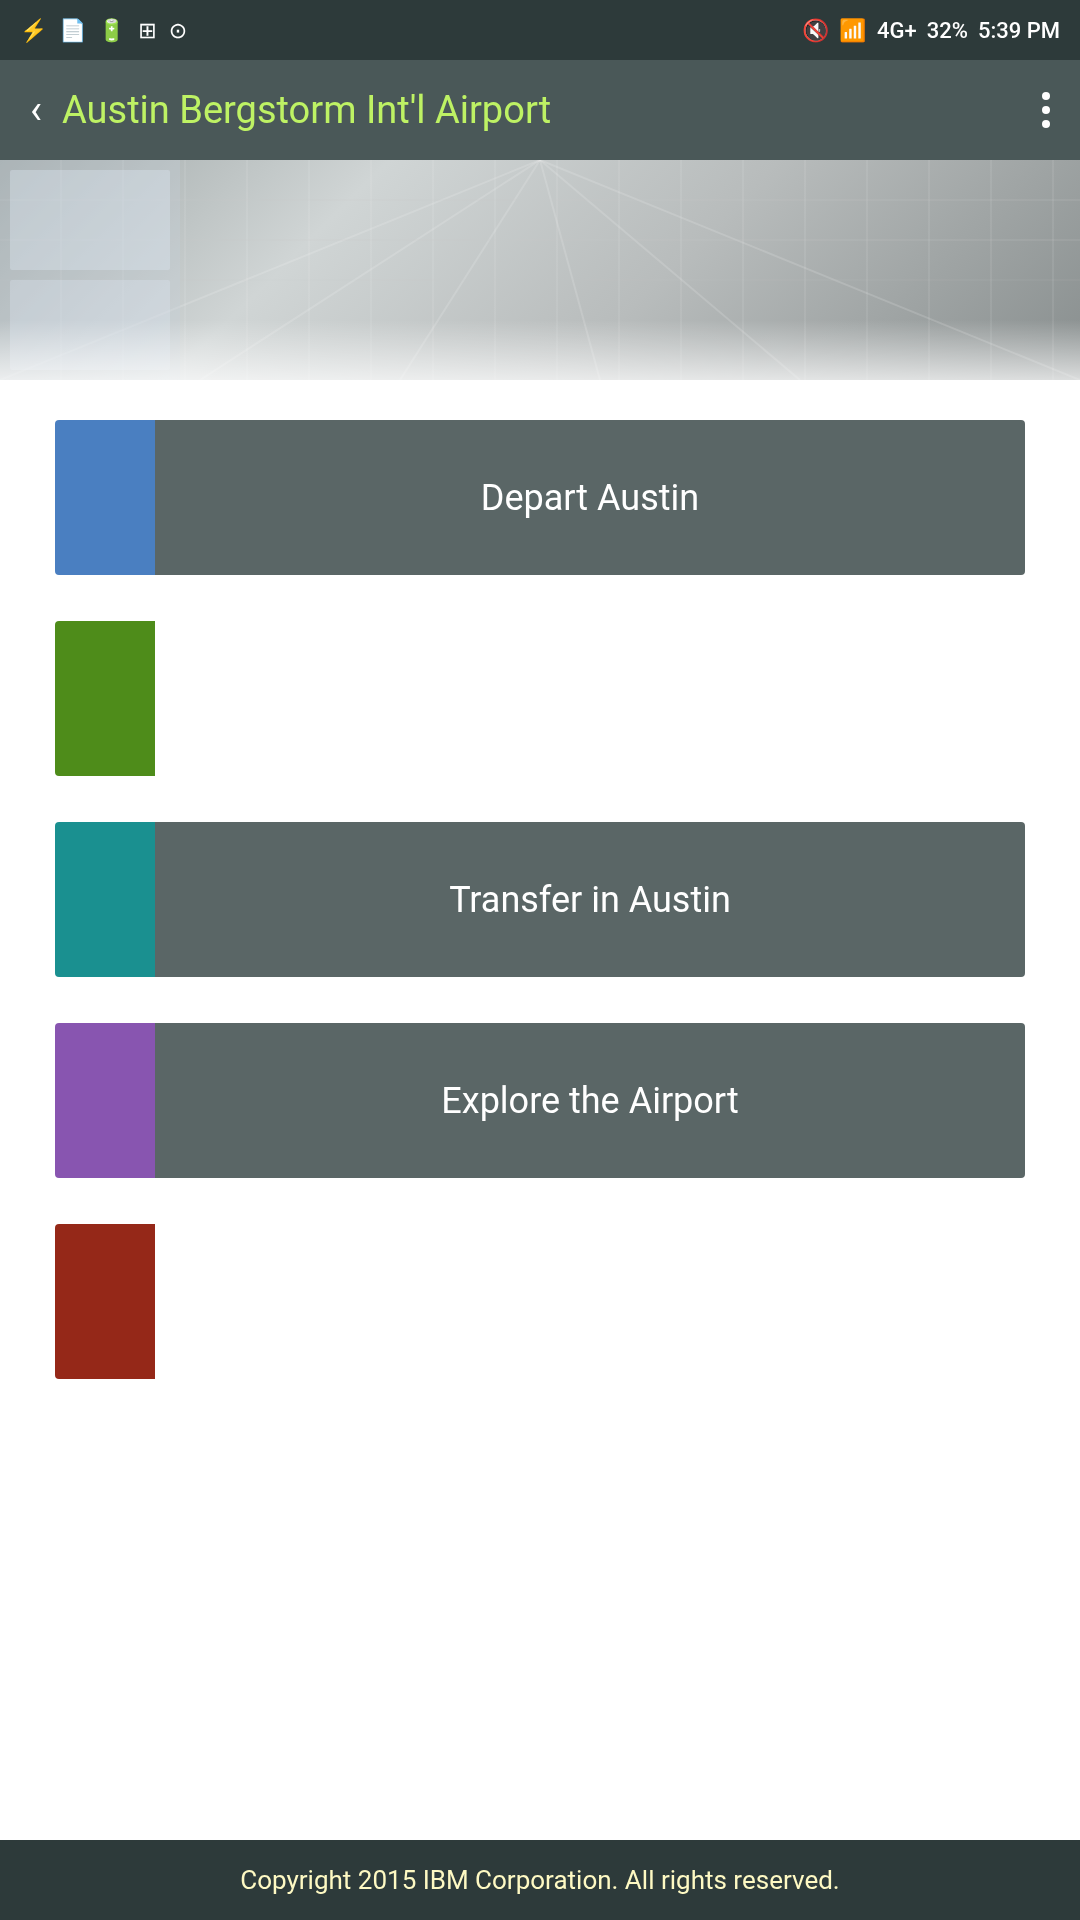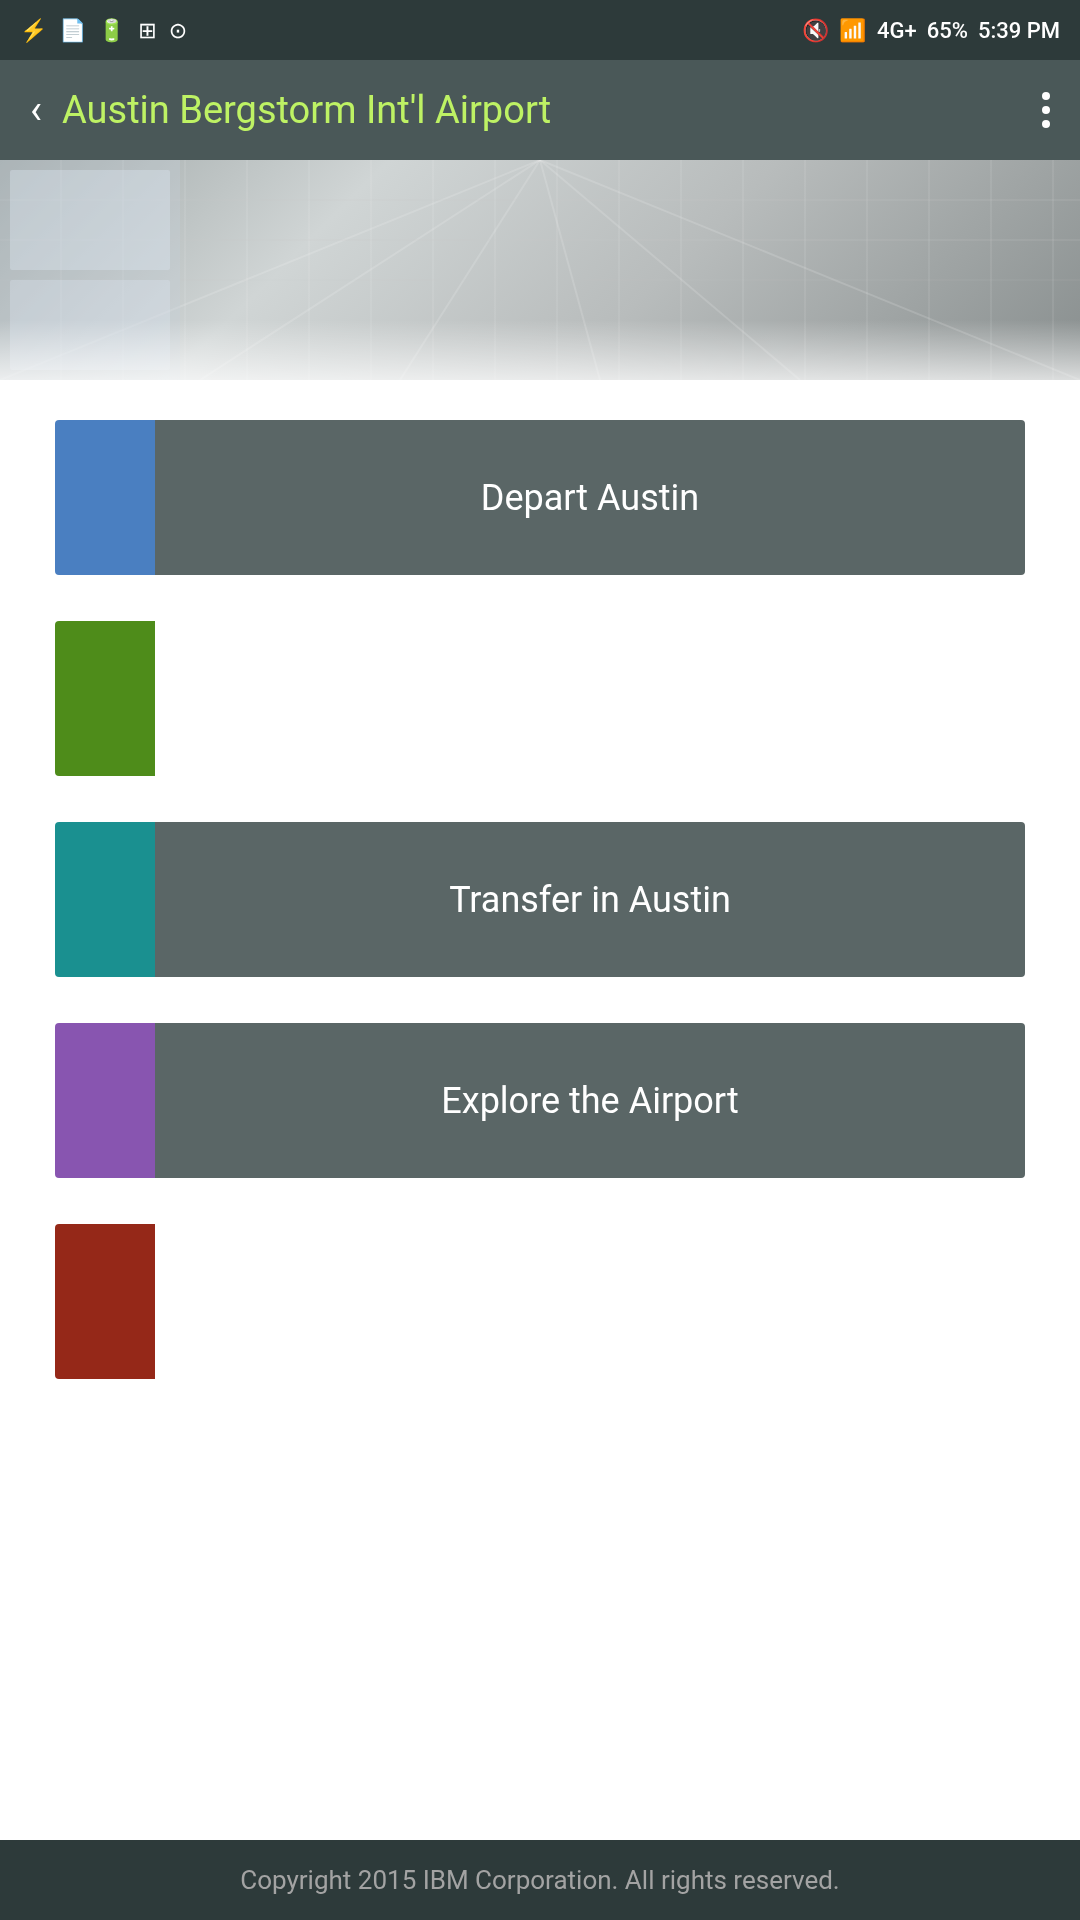--- a/index.html
+++ b/index.html
@@ -176,40 +176,40 @@
 
     
     .footer {
       background: #2d3a3a;
       padding: 25px 30px;
       text-align: center;
       flex-shrink: 0;
     }
 
     .footer-text {
-      color: #a3a3a3;
+      color: #fef9c3;
       font-size: 26px;
     }
   </style>
 </head>
 <body>
 
 <div class="status-bar">
   <div class="status-bar-left">
     <span class="status-icon">⚡</span>
     <span class="status-icon">📄</span>
     <span class="status-icon">🔋</span>
     <span class="status-icon">⊞</span>
     <span class="status-icon">⊙</span>
   </div>
   <div class="status-bar-right">
     <span>🔇</span>
     <span>📶</span>
     <span>4G+</span>
-    <span>65%</span>
+    <span>32%</span>
     <span>5:39 PM</span>
   </div>
 </div>
 
 <div class="app-header">
   <div class="back-button">‹</div>
   <div class="header-title">Austin Bergstorm Int'l Airport</div>
   <div class="menu-dots">
     <div class="dot"></div>
     <div class="dot"></div>

